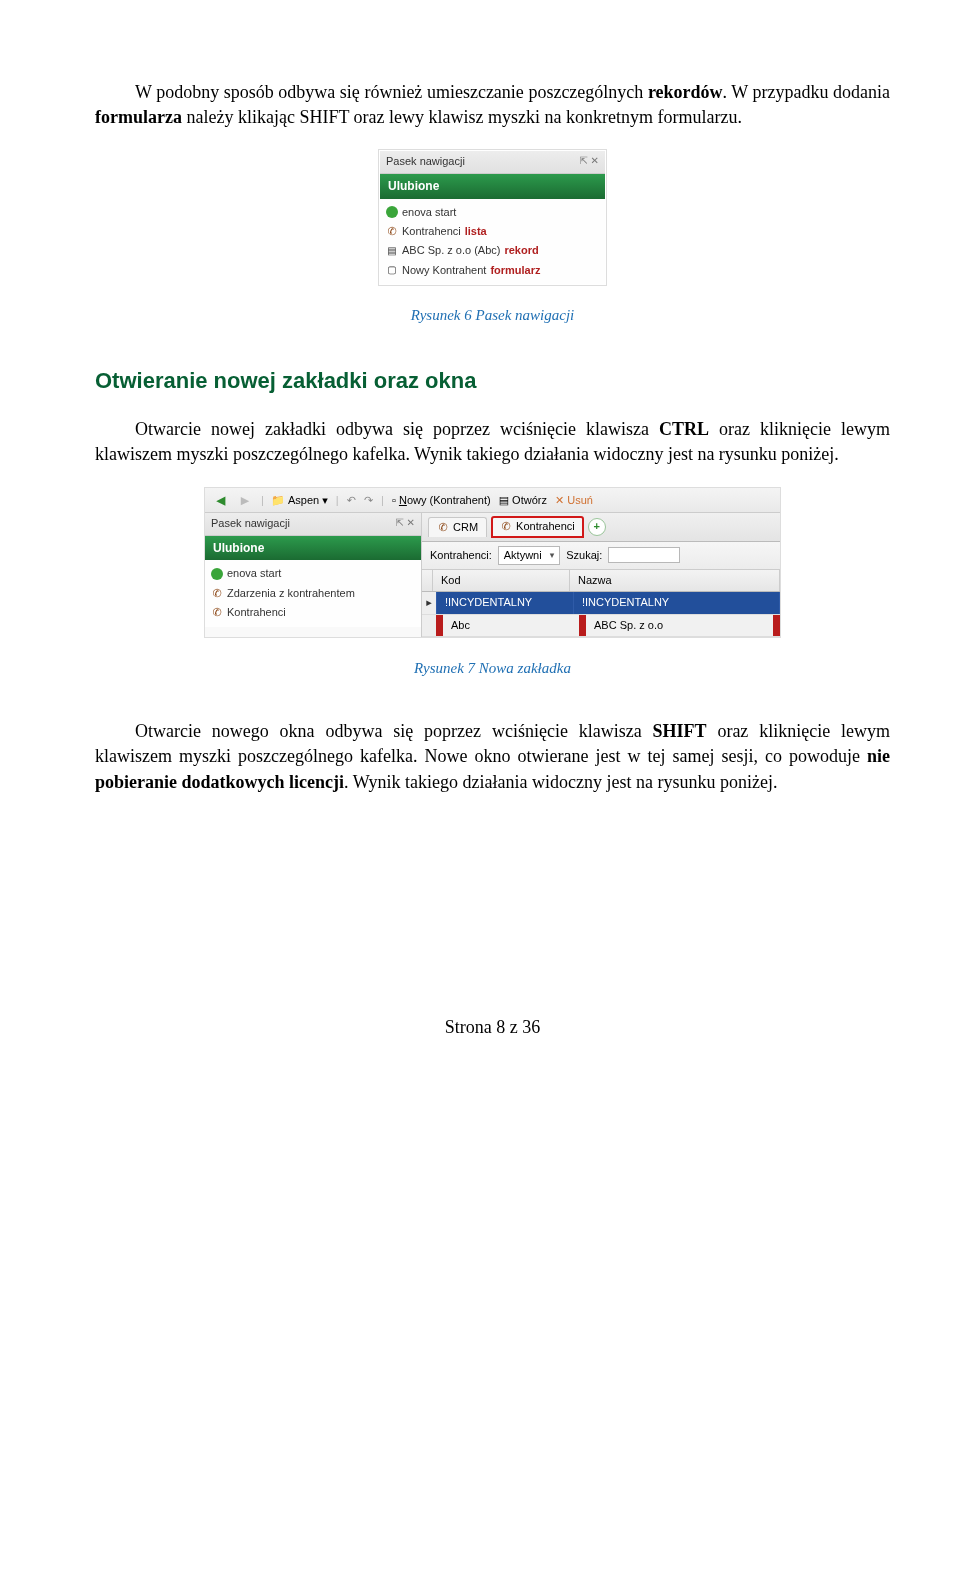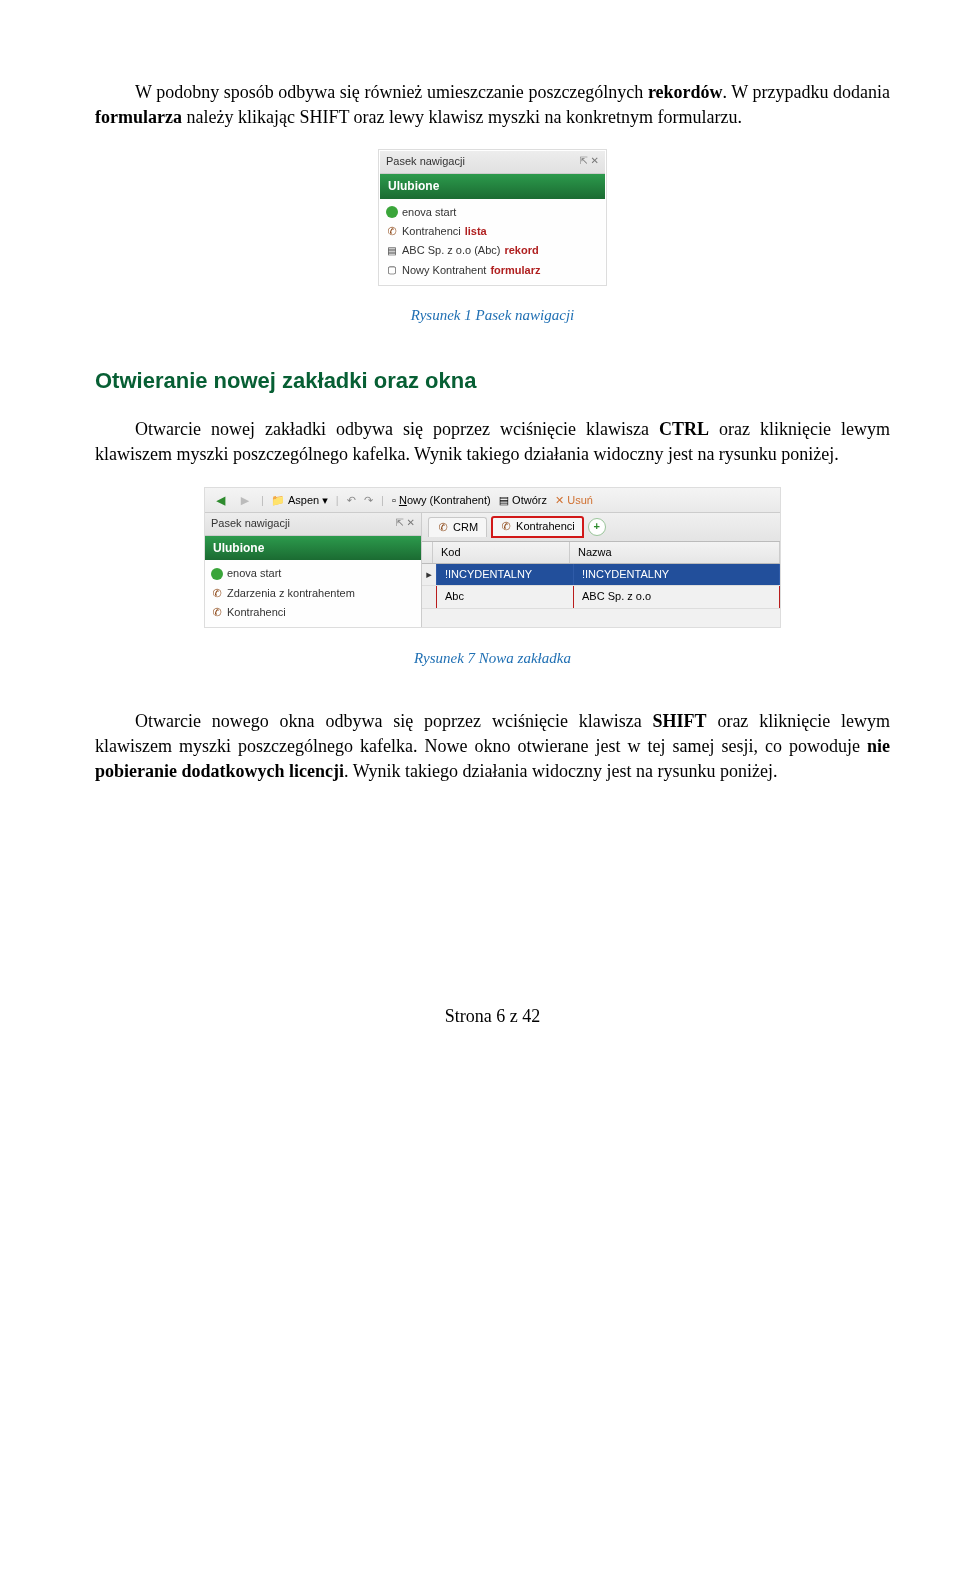--- a/index.html
+++ b/index.html
@@ -201,21 +201,21 @@
     .col-kod { width: 120px; }
     .col-nazwa { flex: 1; }
 
     .fig2-table-row {
       display: flex;
       font-size: 11px;
       border-bottom: 1px solid #ddd;
     }
     .fig2-table-row div {
       padding: 3px 8px;
-      border-right: 1px solid #b91c1c;
+      border-right: 7px solid #b91c1c;
     }
     .fig2-table-row.sel {
       background: #224f9b;
       color: #fff;
     }
     .fig2-table-row.sel div {
       border-right: 1px solid #2f5ba8;
     }
     .row-arrow { width: 10px; text-align:center; padding:3px 2px !important; border-right:1px solid #ccc; background:#eee; color:#333; }
     .fig2-table-row:not(.sel) .row-arrow { color:transparent; }
@@ -250,21 +250,21 @@
         <span class="red">rekord</span>
       </div>
       <div class="fig1-row">
         <span class="icon-doc">▢</span>
         <span>Nowy Kontrahent</span>
         <span class="red">formularz</span>
       </div>
     </div>
   </div>
 </div>
-<div class="caption">Rysunek 1 Pasek nawigacji</div>
+<div class="caption">Rysunek 6 Pasek nawigacji</div>
 
 <h2 class="section">Otwieranie nowej zakładki oraz okna</h2>
 
 <p class="indent">
   <span>Otwarcie nowej zakładki odbywa się poprzez wciśnięcie klawisza </span><b>CTRL</b><span> oraz kliknięcie lewym klawiszem myszki poszczególnego kafelka. Wynik takiego działania widoczny jest na rysunku poniżej.</span>
 </p>
 
 <div class="figure-wrap">
   <div class="fig2">
     
@@ -314,20 +314,28 @@
             <span class="icon-phone">✆</span>
             <span>CRM</span>
           </span>
           <span class="tab highlight">
             <span class="icon-phone">✆</span>
             <span>Kontrahenci</span>
           </span>
           <span class="tab-plus">+</span>
         </div>
 
+        <div class="fig2-filter">
+          <span>Kontrahenci:</span>
+          <span class="dropdown">
+              <span>Aktywni</span>
+            </span>
+          <span>Szukaj:</span>
+          <input type="text" style="width: 60px;">
+        </div>
 
         <div class="fig2-table-head">
           <div style="width:10px; padding:0;"></div>
           <div class="col-kod">Kod</div>
           <div class="col-nazwa">Nazwa</div>
         </div>
 
         <div class="fig2-table-row sel">
           <div class="row-arrow">▸</div>
           <div class="col-kod">!INCYDENTALNY</div>
@@ -341,13 +349,13 @@
       </div>
     </div>
   </div>
 </div>
 <div class="caption">Rysunek 7 Nowa zakładka</div>
 
 <p class="indent">
   <span>Otwarcie nowego okna odbywa się poprzez wciśnięcie klawisza </span><b>SHIFT</b><span> oraz kliknięcie lewym klawiszem myszki poszczególnego kafelka. Nowe okno otwierane jest w tej samej sesji, co powoduje </span><b>nie pobieranie dodatkowych licencji</b><span>. Wynik takiego działania widoczny jest na rysunku poniżej.</span>
 </p>
 
-<div class="footer">Strona 6 z 42</div>
+<div class="footer">Strona 8 z 36</div>
 
 </body></html>

